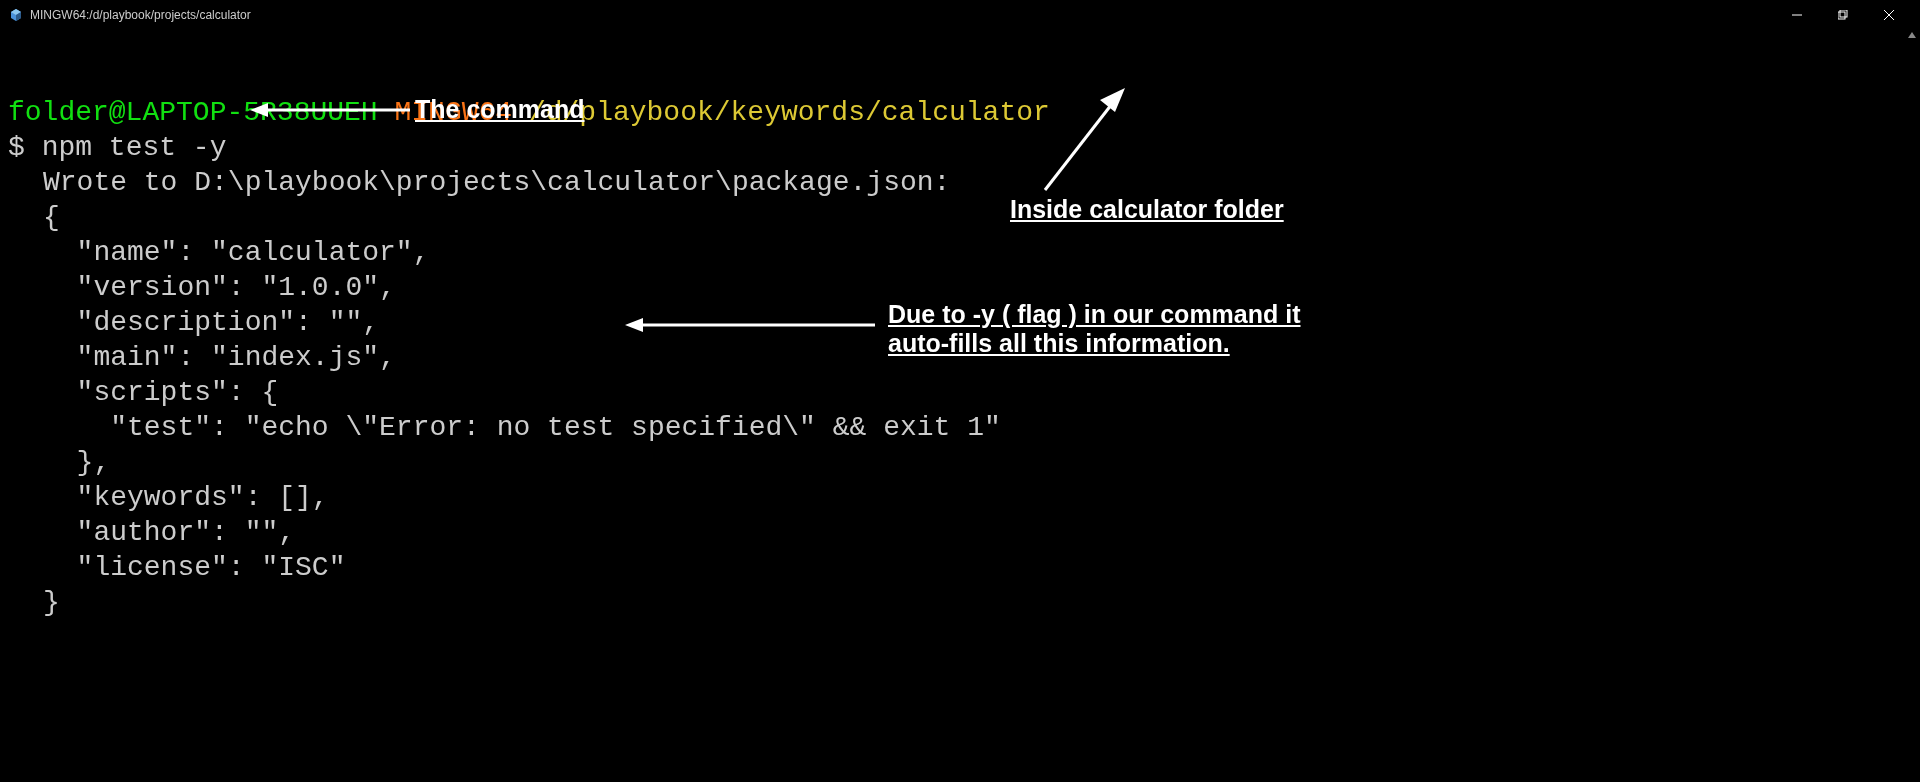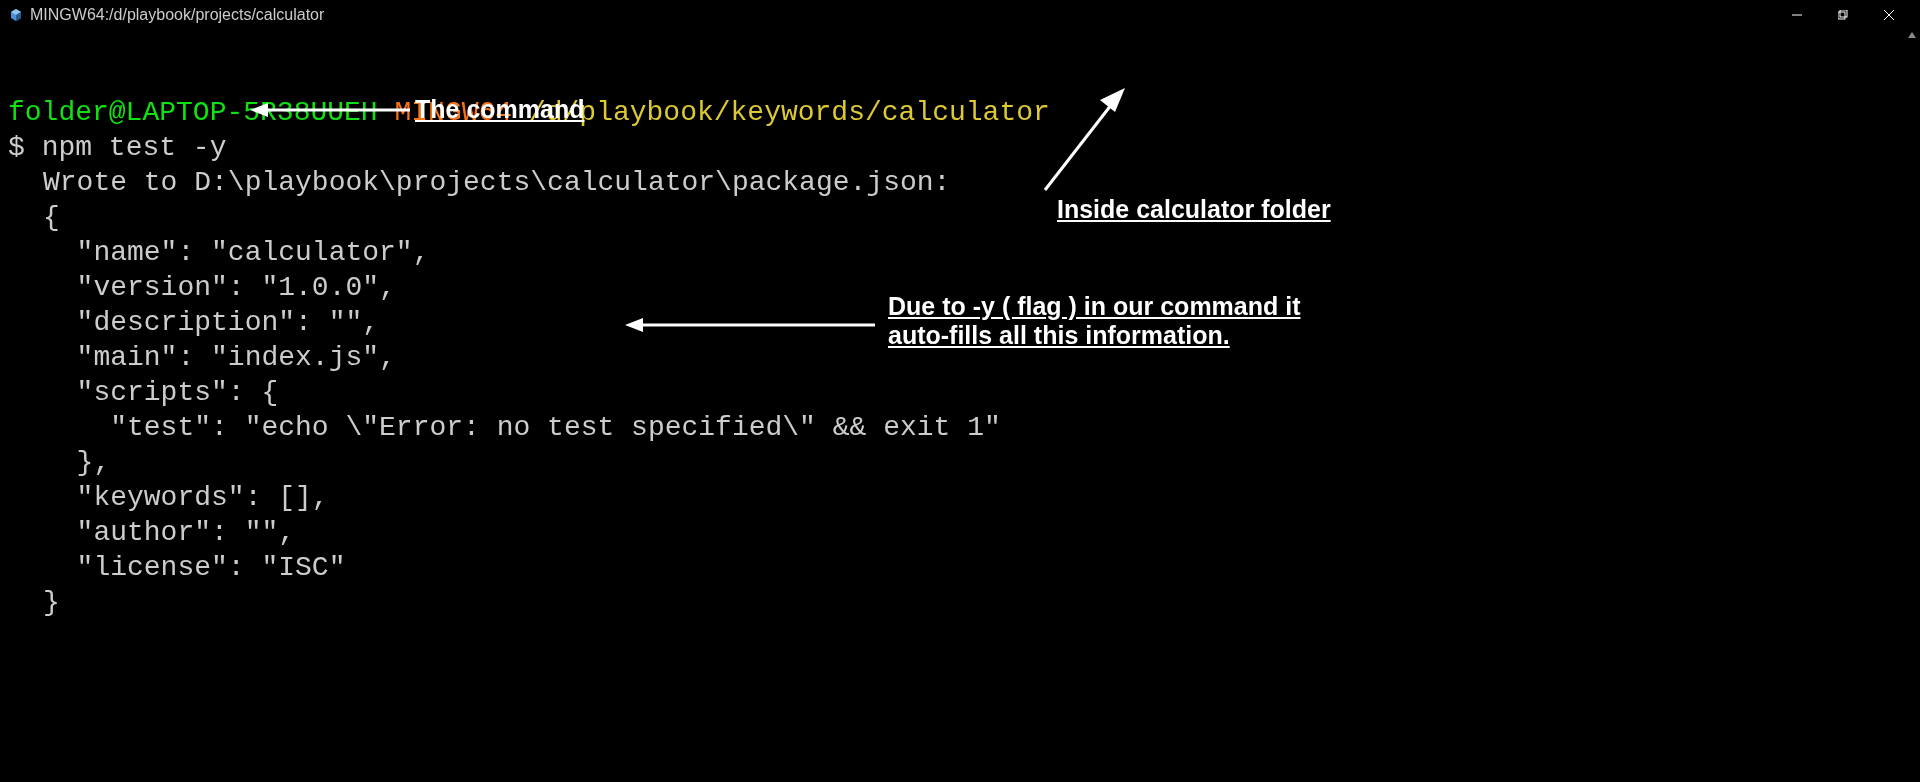--- a/index.html
+++ b/index.html
@@ -10,21 +10,21 @@
       font-family: 'Consolas', 'Courier New', monospace;
       overflow: hidden;
     }
     .titlebar {
       height: 30px;
       background: #000;
       display: flex;
       align-items: center;
       padding: 0 8px;
       color: #ccc;
-      font-size: 16px;
+      font-size: 12px;
       font-family: 'Segoe UI', sans-serif;
     }
     .titlebar-icon {
       width: 16px;
       height: 16px;
       margin-right: 6px;
       display: inline-flex;
       align-items: center;
       justify-content: center;
     }
@@ -130,27 +130,27 @@
 <svg class="arrow" style="left:250px; top:95px;" width="160" height="30">
   <line x1="160" y1="15" x2="15" y2="15" stroke="#fff" stroke-width="3"></line>
   <polygon points="0,15 18,8 18,22" fill="#fff"></polygon>
 </svg>
 <div class="annotation" style="left:415px; top:95px;text-decoration:underline;">The command</div>
 
 <svg class="arrow" style="left:1035px; top:85px;" width="100" height="115">
   <line x1="10" y1="105" x2="80" y2="15" stroke="#fff" stroke-width="3"></line>
   <polygon points="90,3 65,15 80,27" fill="#fff"></polygon>
 </svg>
-<div class="annotation" style="left:1057px; top:195px;text-decoration:underline;">Inside calculator folder</div>
+<div class="annotation" style="left:1010px; top:195px;text-decoration:underline;">Inside calculator folder</div>
 
 <svg class="arrow" style="left:625px; top:310px;" width="250" height="30">
   <line x1="250" y1="15" x2="15" y2="15" stroke="#fff" stroke-width="3"></line>
   <polygon points="0,15 18,8 18,22" fill="#fff"></polygon>
 </svg>
-<div class="annotation" style="left:888px; top:292px; width:460px;">Due to -y ( flag ) in our command it auto-fills all this information.</div>
+<div class="annotation" style="left:888px; top:300px; width:460px;">Due to -y ( flag ) in our command it auto-fills all this information.</div>
 
 <div class="scrollbar">
   <div class="scroll-up">
     <svg width="10" height="10" viewBox="0 0 10 10">
         <polygon points="5,2 9,8 1,8" fill="#888"></polygon>
       </svg>
   </div>
 </div>
 
 </body></html>

